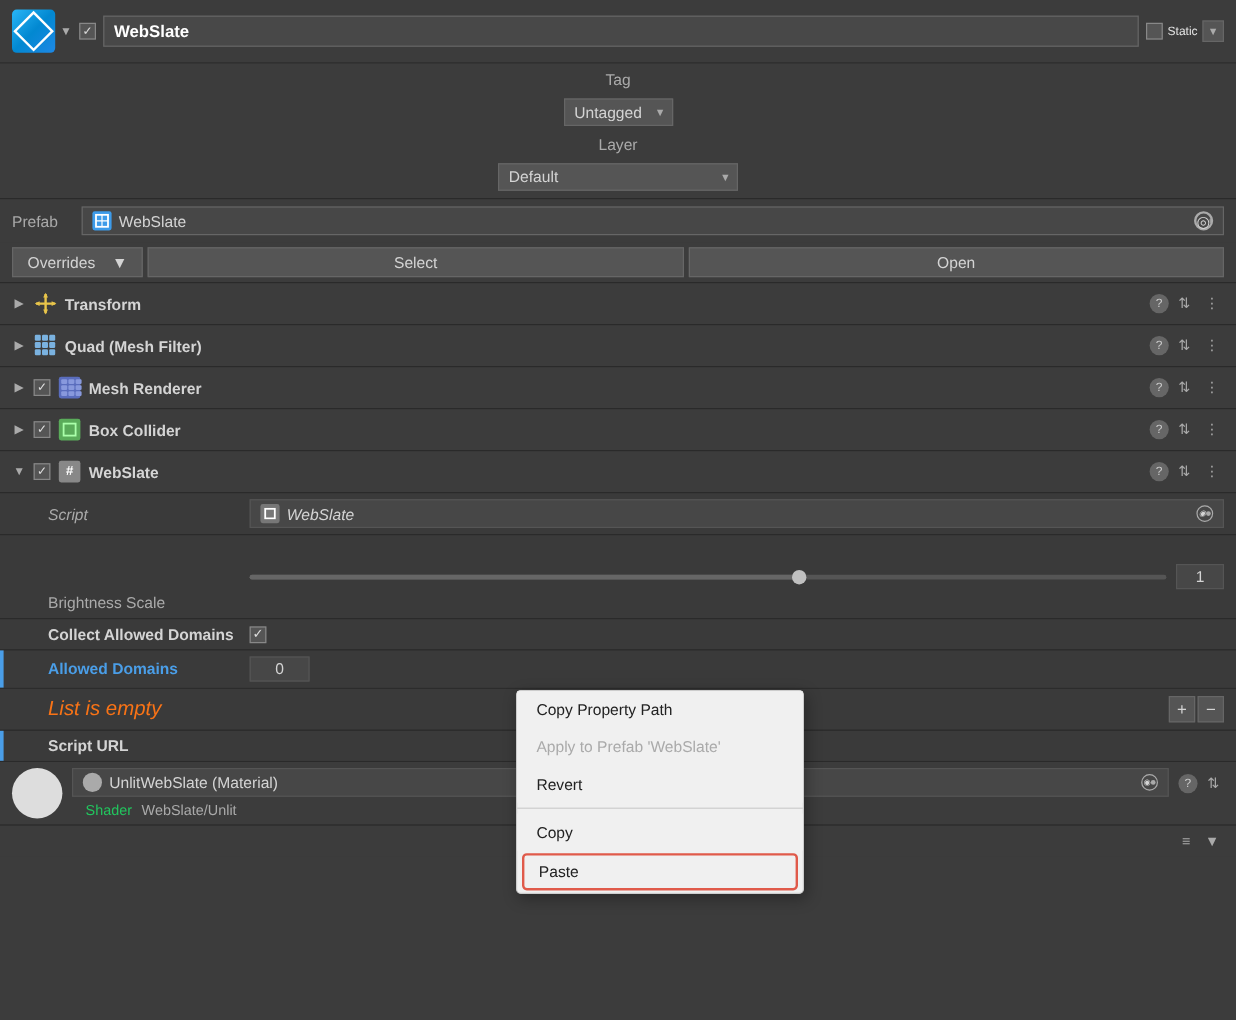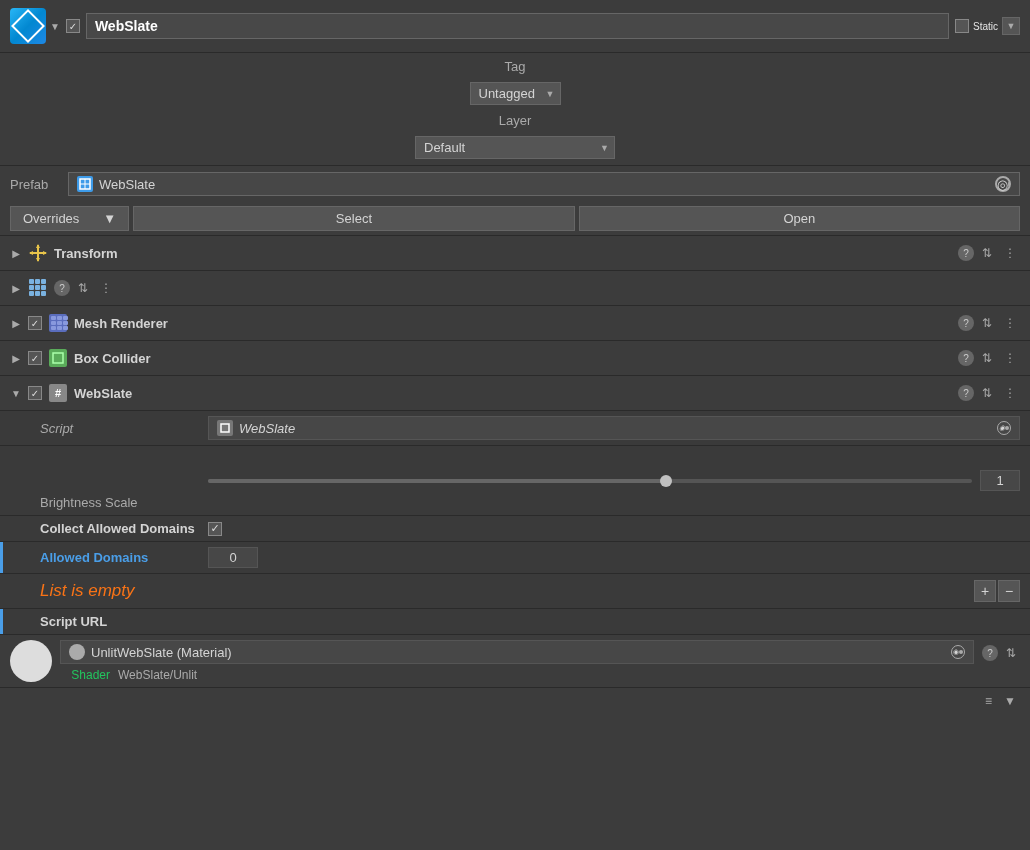--- a/index.html
+++ b/index.html
@@ -220,21 +220,21 @@
 
     .overrides-btn {
       background: #555;
       border: 1px solid #666;
       color: #d4d4d4;
       padding: 4px 12px;
       cursor: pointer;
       font-size: 13px;
       display: flex;
       align-items: center;
-      gap: 24px;
+      gap: 14px;
       text-align: right;
     }
 
     .select-btn, .open-btn {
       flex: 1;
       background: #555;
       border: 1px solid #666;
       color: #d4d4d4;
       padding: 4px 12px;
       cursor: pointer;
@@ -756,20 +756,21 @@
           <div class="mesh-cell"></div>
           <div class="mesh-cell"></div>
         <div class="mesh-cell"></div>
           <div class="mesh-cell"></div>
           <div class="mesh-cell"></div>
         <div class="mesh-cell"></div>
           <div class="mesh-cell"></div>
           <div class="mesh-cell"></div>
       </div>
     </div>
+    <span class="component-name">Quad (Mesh Filter)</span>
     <div class="component-actions">
       <div class="question-icon">?</div>
       <button class="icon-btn">⇅</button>
       <button class="icon-btn">⋮</button>
     </div>
   </div>
 
   <div class="component-row">
     <span class="expand-arrow collapse-collapsed"></span>
     <div class="check-box" style="width:14px;height:14px;border:1px solid #888;background:#555;display:flex;align-items:center;justify-content:center;font-size:10px;color:#ddd;">✓</div>
@@ -889,14 +890,22 @@
       <div class="question-icon">?</div>
       <button class="icon-btn">⇅</button>
     </div>
   </div>
 
   <div class="bottom-actions-row">
     <button class="icon-btn">≡</button>
     <button class="icon-btn">▼</button>
   </div>
 
+  <div class="context-menu">
+    <div class="context-menu-item">Copy Property Path</div>
+    <div class="context-menu-item disabled">Apply to Prefab 'WebSlate'</div>
+    <div class="context-menu-item">Revert</div>
+    <div class="context-menu-divider"></div>
+    <div class="context-menu-item">Copy</div>
+    <div class="context-menu-item highlighted">Paste</div>
+  </div>
 
 </div>
 
 </body></html>

